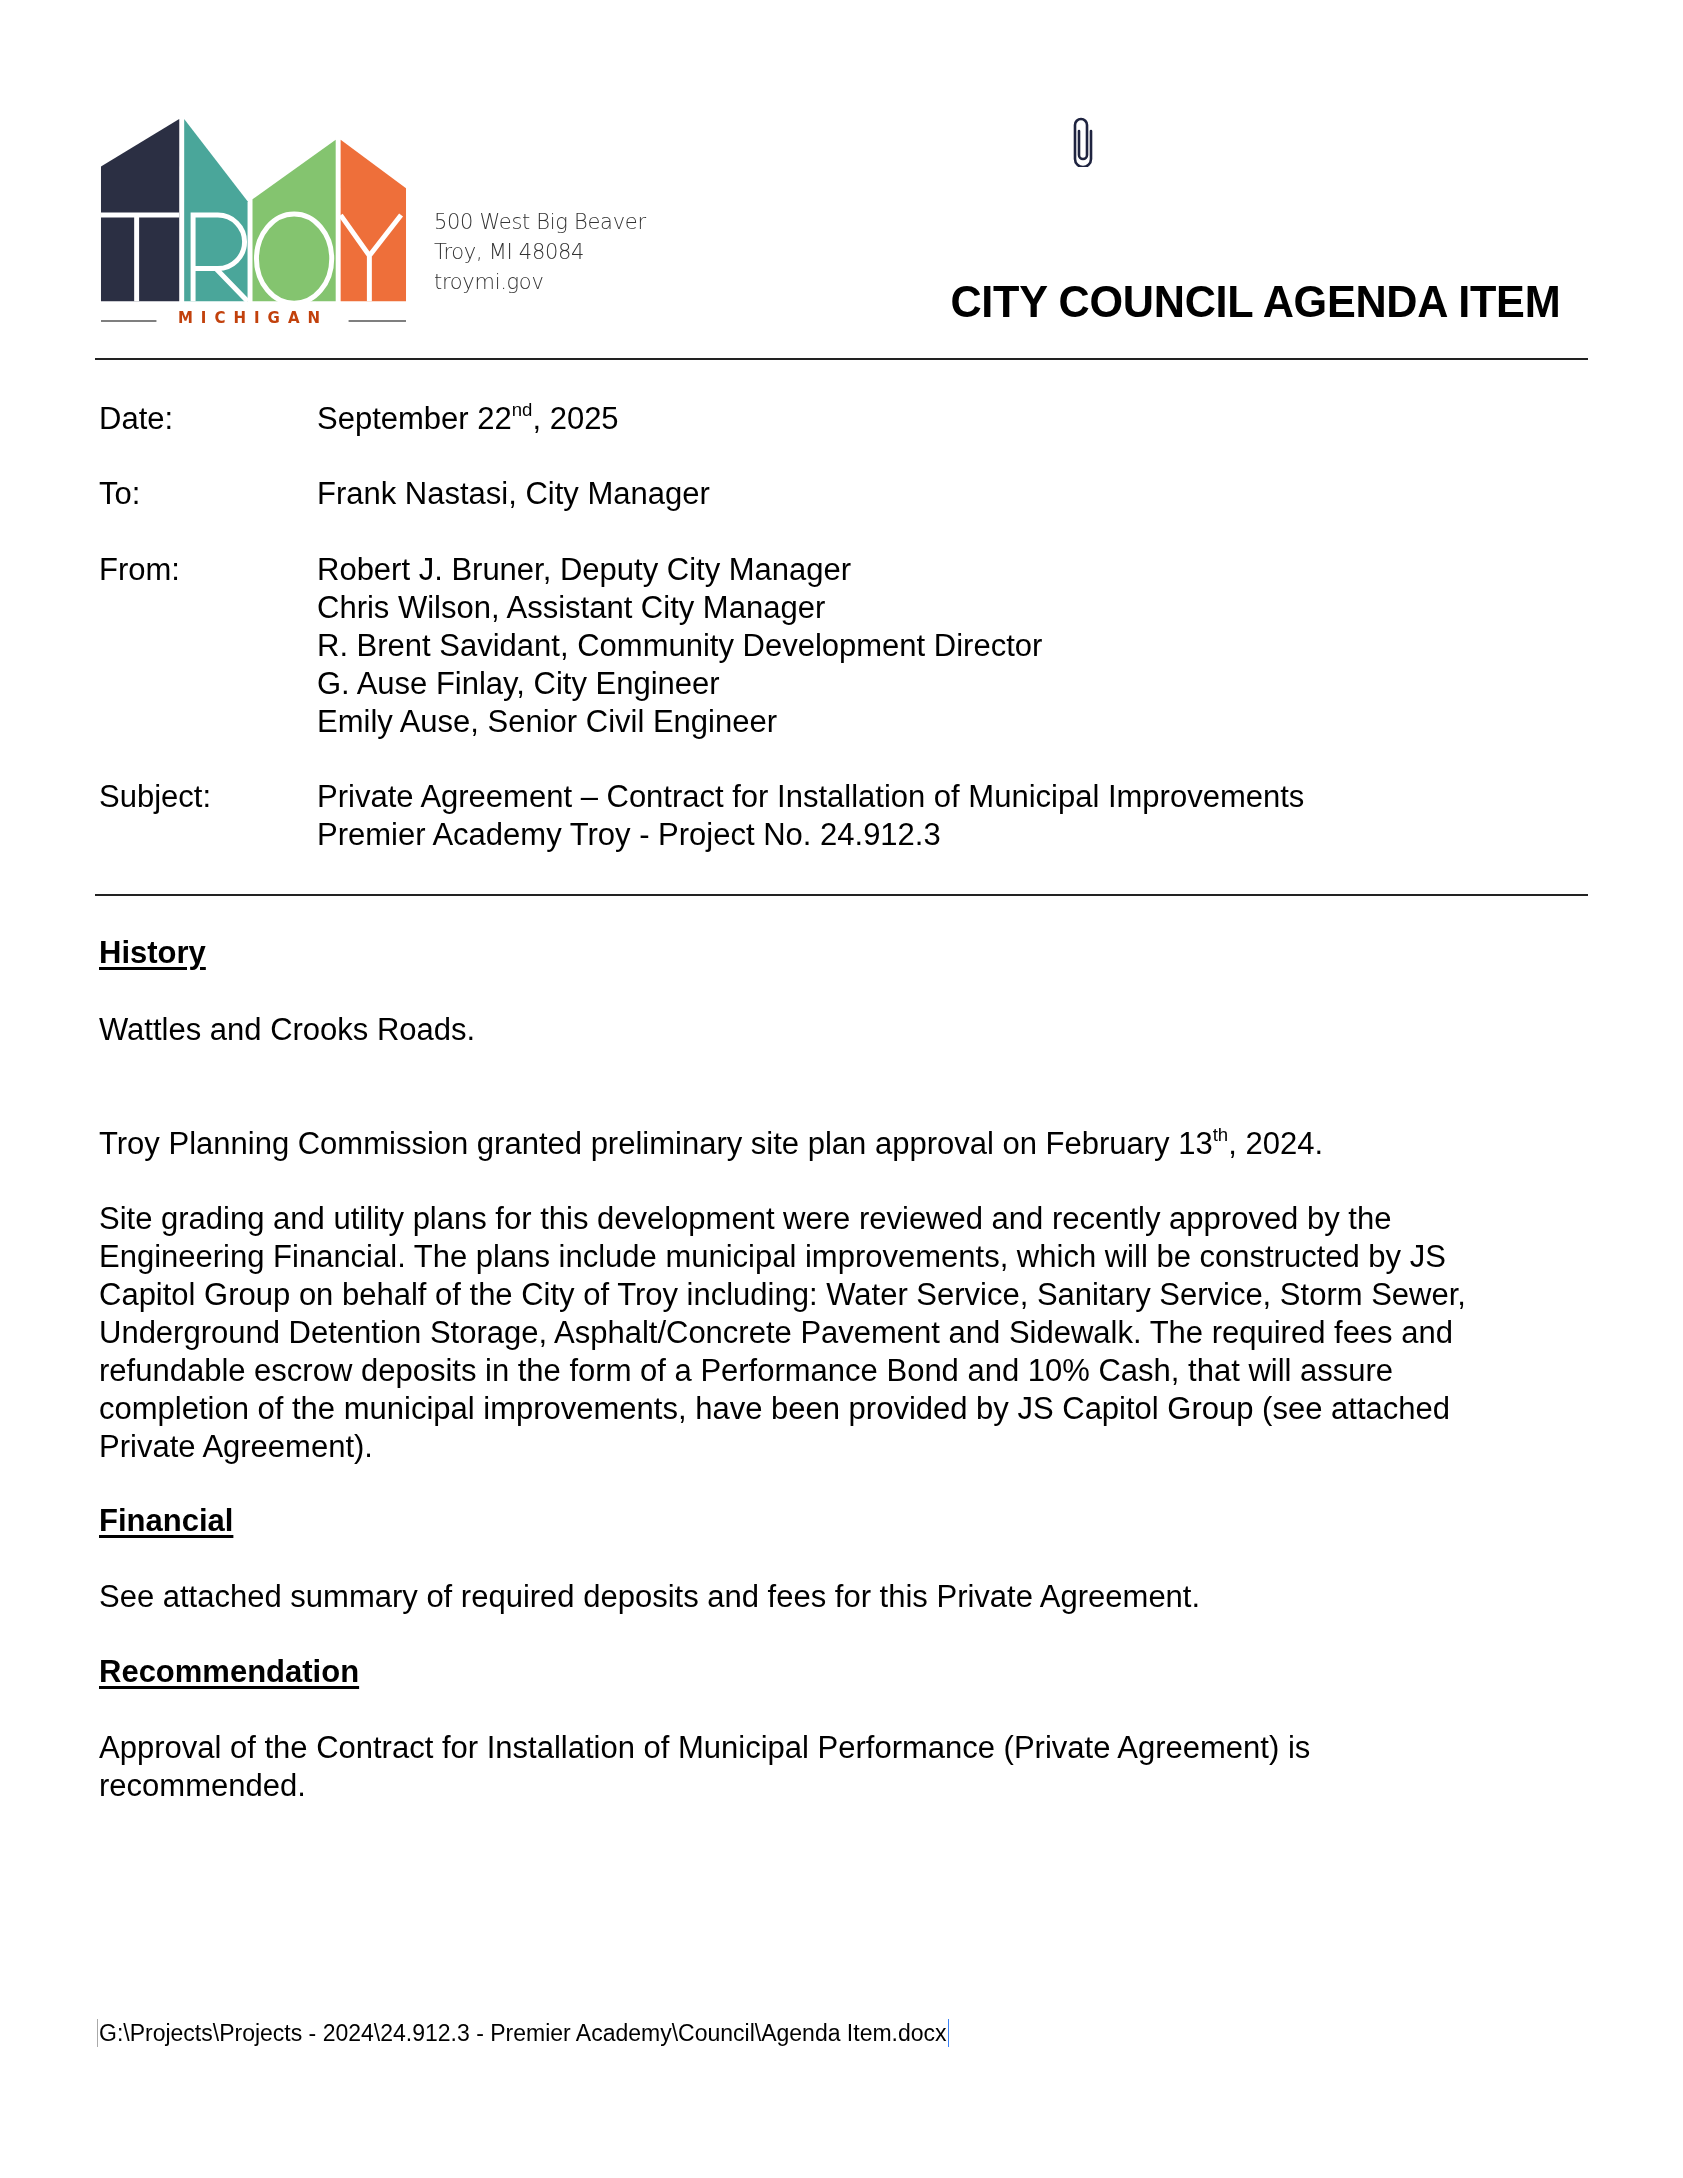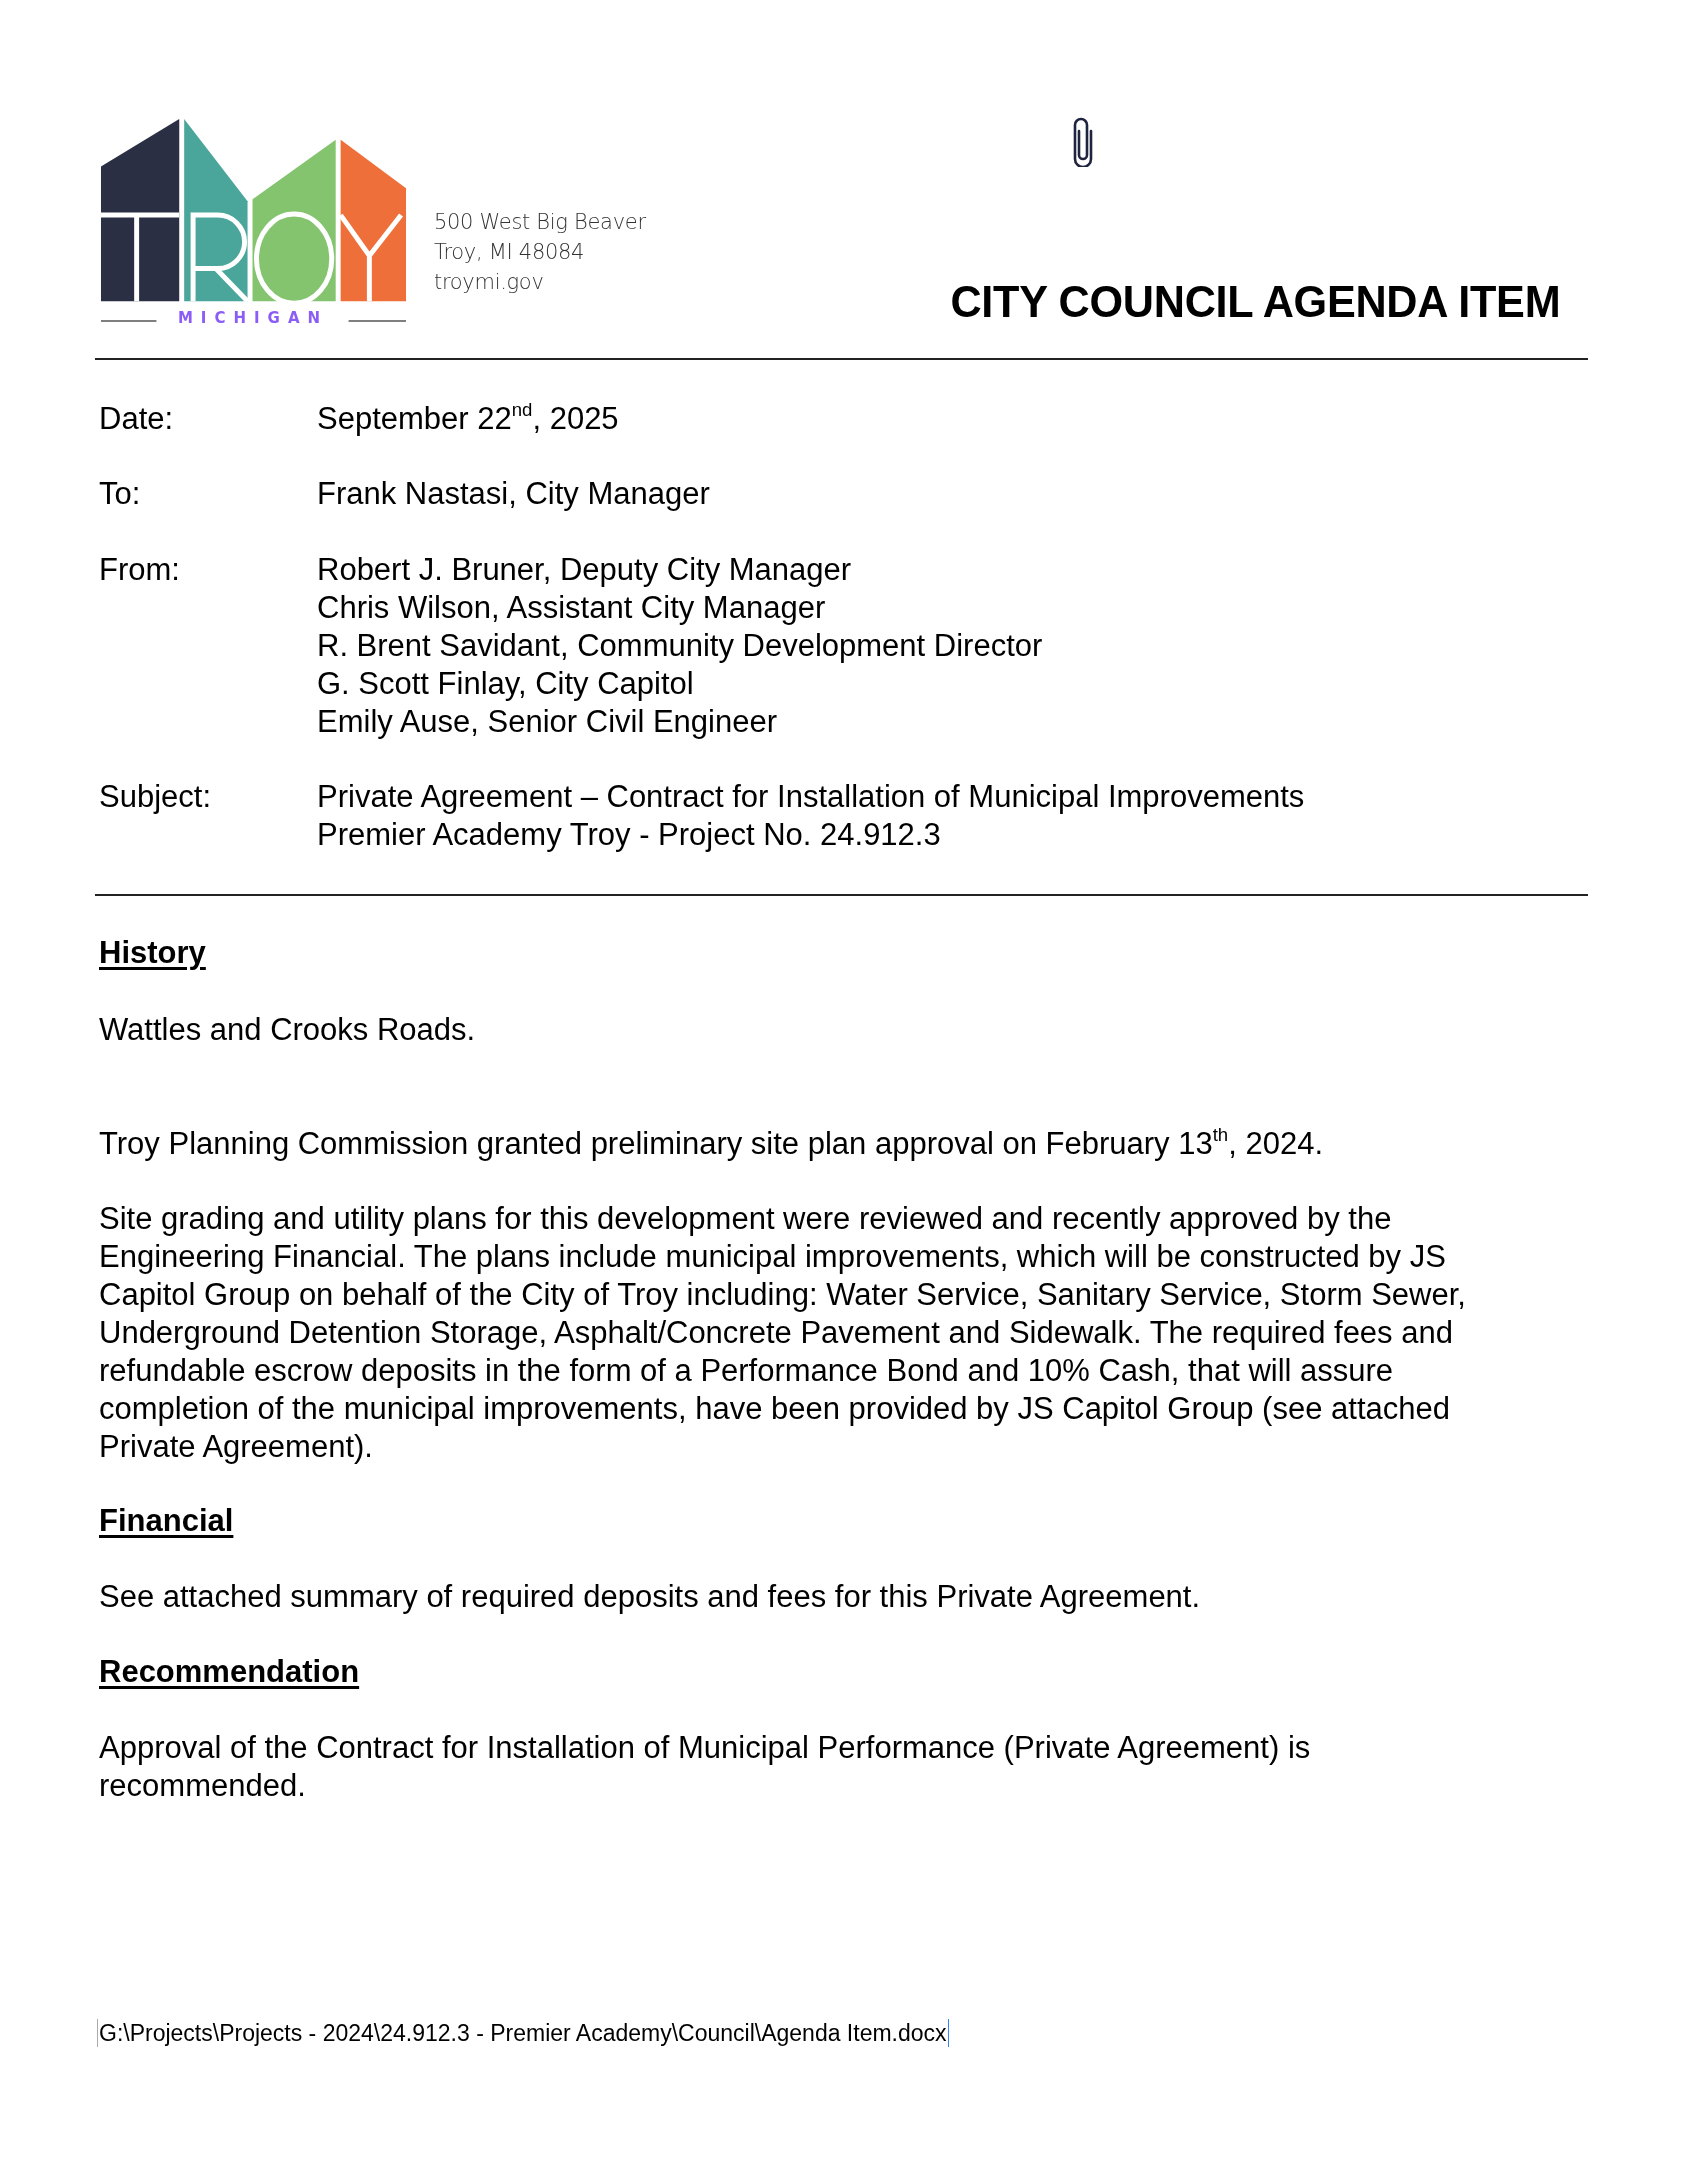--- a/index.html
+++ b/index.html
@@ -61,21 +61,21 @@
       <path d="M95,186 L95,99 L120,99 A27,27 0 0 1 120,153 L95,153 M118,153 L150,186"></path>
 
       <ellipse cx="197" cy="143" rx="38" ry="45"></ellipse>
 
       <path d="M244,99 L273,140 L305,99 M273,140 L273,186"></path>
     </g>
 
     <line x1="2" y1="206" x2="58" y2="206" stroke="#555" stroke-width="1.5"></line>
     <line x1="252" y1="206" x2="310" y2="206" stroke="#555" stroke-width="1.5"></line>
   </svg>
-  <div class="abs" style="left:61px; top:192px; width:186px; text-align:center; font-size:15px; letter-spacing:8px; font-weight:bold; color:#8b5cf6; font-family:'DejaVu Sans', sans-serif;">MICHIGAN</div>
+  <div class="abs" style="left:61px; top:192px; width:186px; text-align:center; font-size:15px; letter-spacing:8px; font-weight:bold; color:#c2410c; font-family:'DejaVu Sans', sans-serif;">MICHIGAN</div>
 </div>
 
 <div class="abs addr">
   <div>500 West Big Beaver</div>
   <div>Troy, MI 48084</div>
   <div>troymi.gov</div>
 </div>
 
 <div class="abs clip">
   <svg width="20" height="50" viewBox="0 0 20 50">
@@ -96,21 +96,21 @@
   <span class="lbl">To:</span>
   <span class="val">Frank Nastasi, City Manager</span>
 </div>
 
 <div class="abs hdr row-from" style="left:0;width:1683px;">
   <span class="lbl">From:</span>
   <div class="val">
     <div>Robert J. Bruner, Deputy City Manager</div>
     <div>Chris Wilson, Assistant City Manager</div>
     <div>R. Brent Savidant, Community Development Director</div>
-    <div>G. Scott Finlay, City Capitol</div>
+    <div>G. Ause Finlay, City Engineer</div>
     <div>Emily Ause, Senior Civil Engineer</div>
   </div>
 </div>
 
 <div class="abs hdr row-subj" style="left:0;width:1683px;">
   <span class="lbl">Subject:</span>
   <div class="val">
     <div>Private Agreement – Contract for Installation of Municipal Improvements</div>
     <div>Premier Academy Troy - Project No. 24.912.3</div>
   </div>

